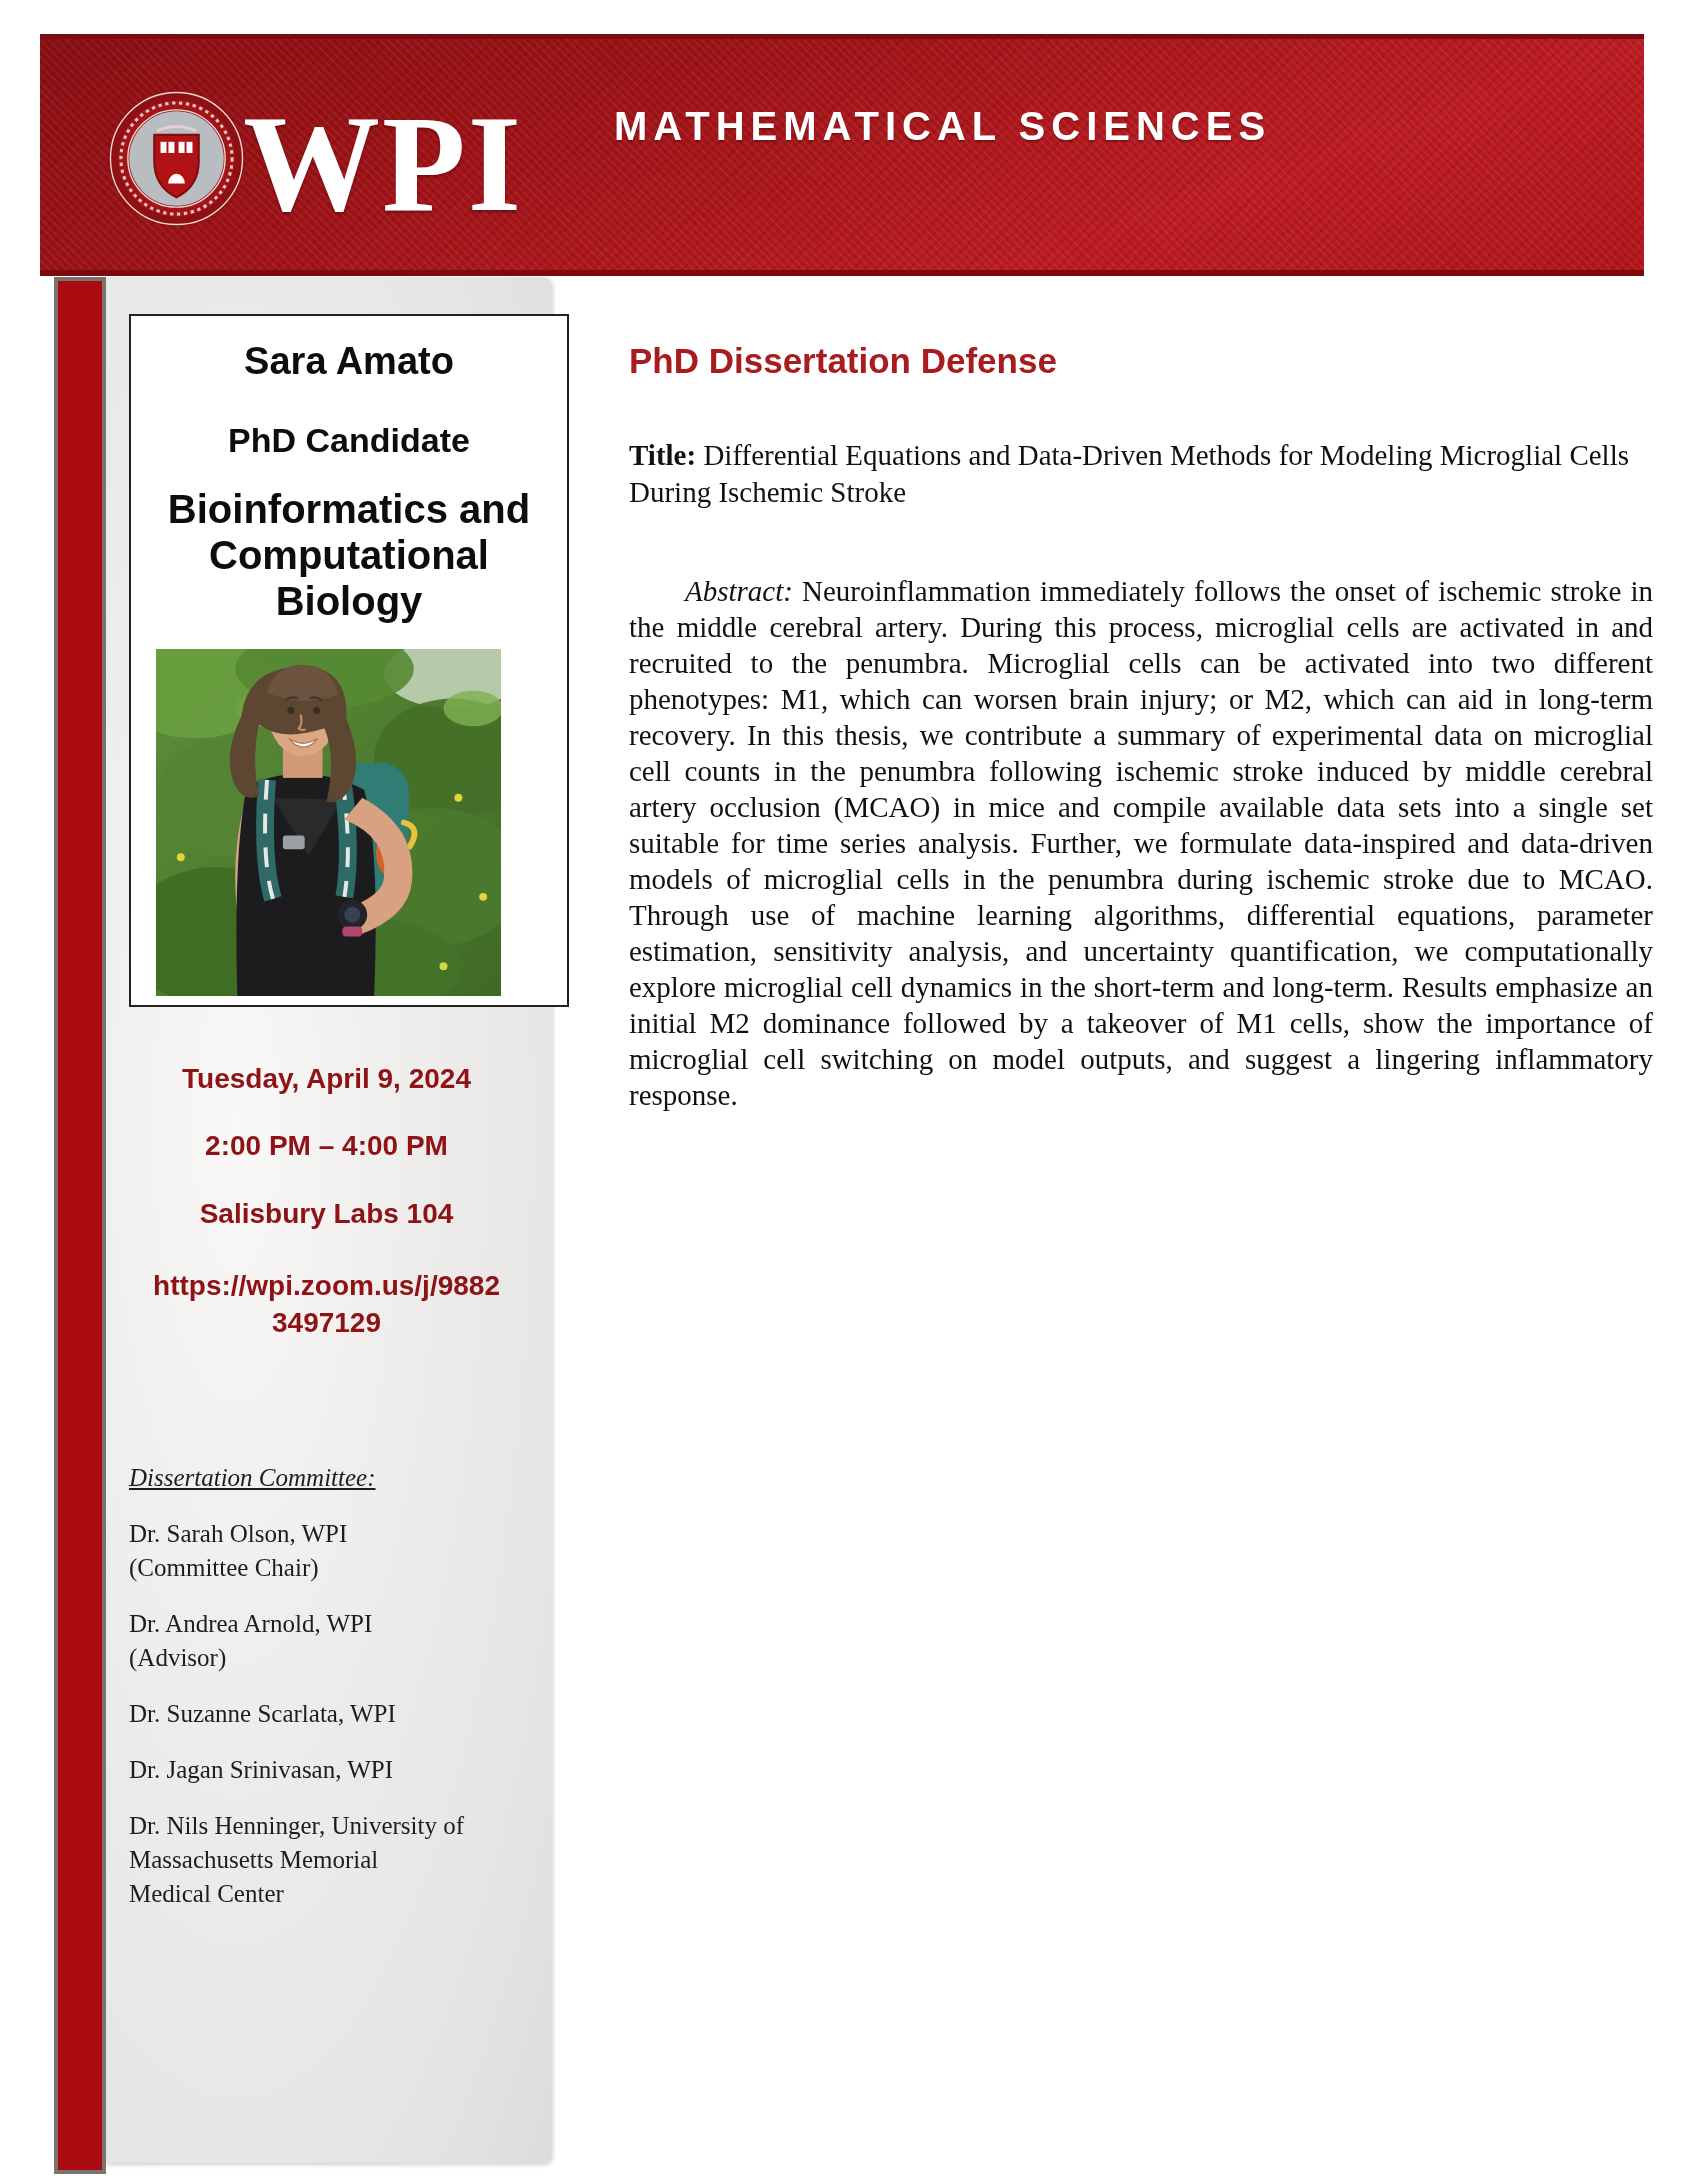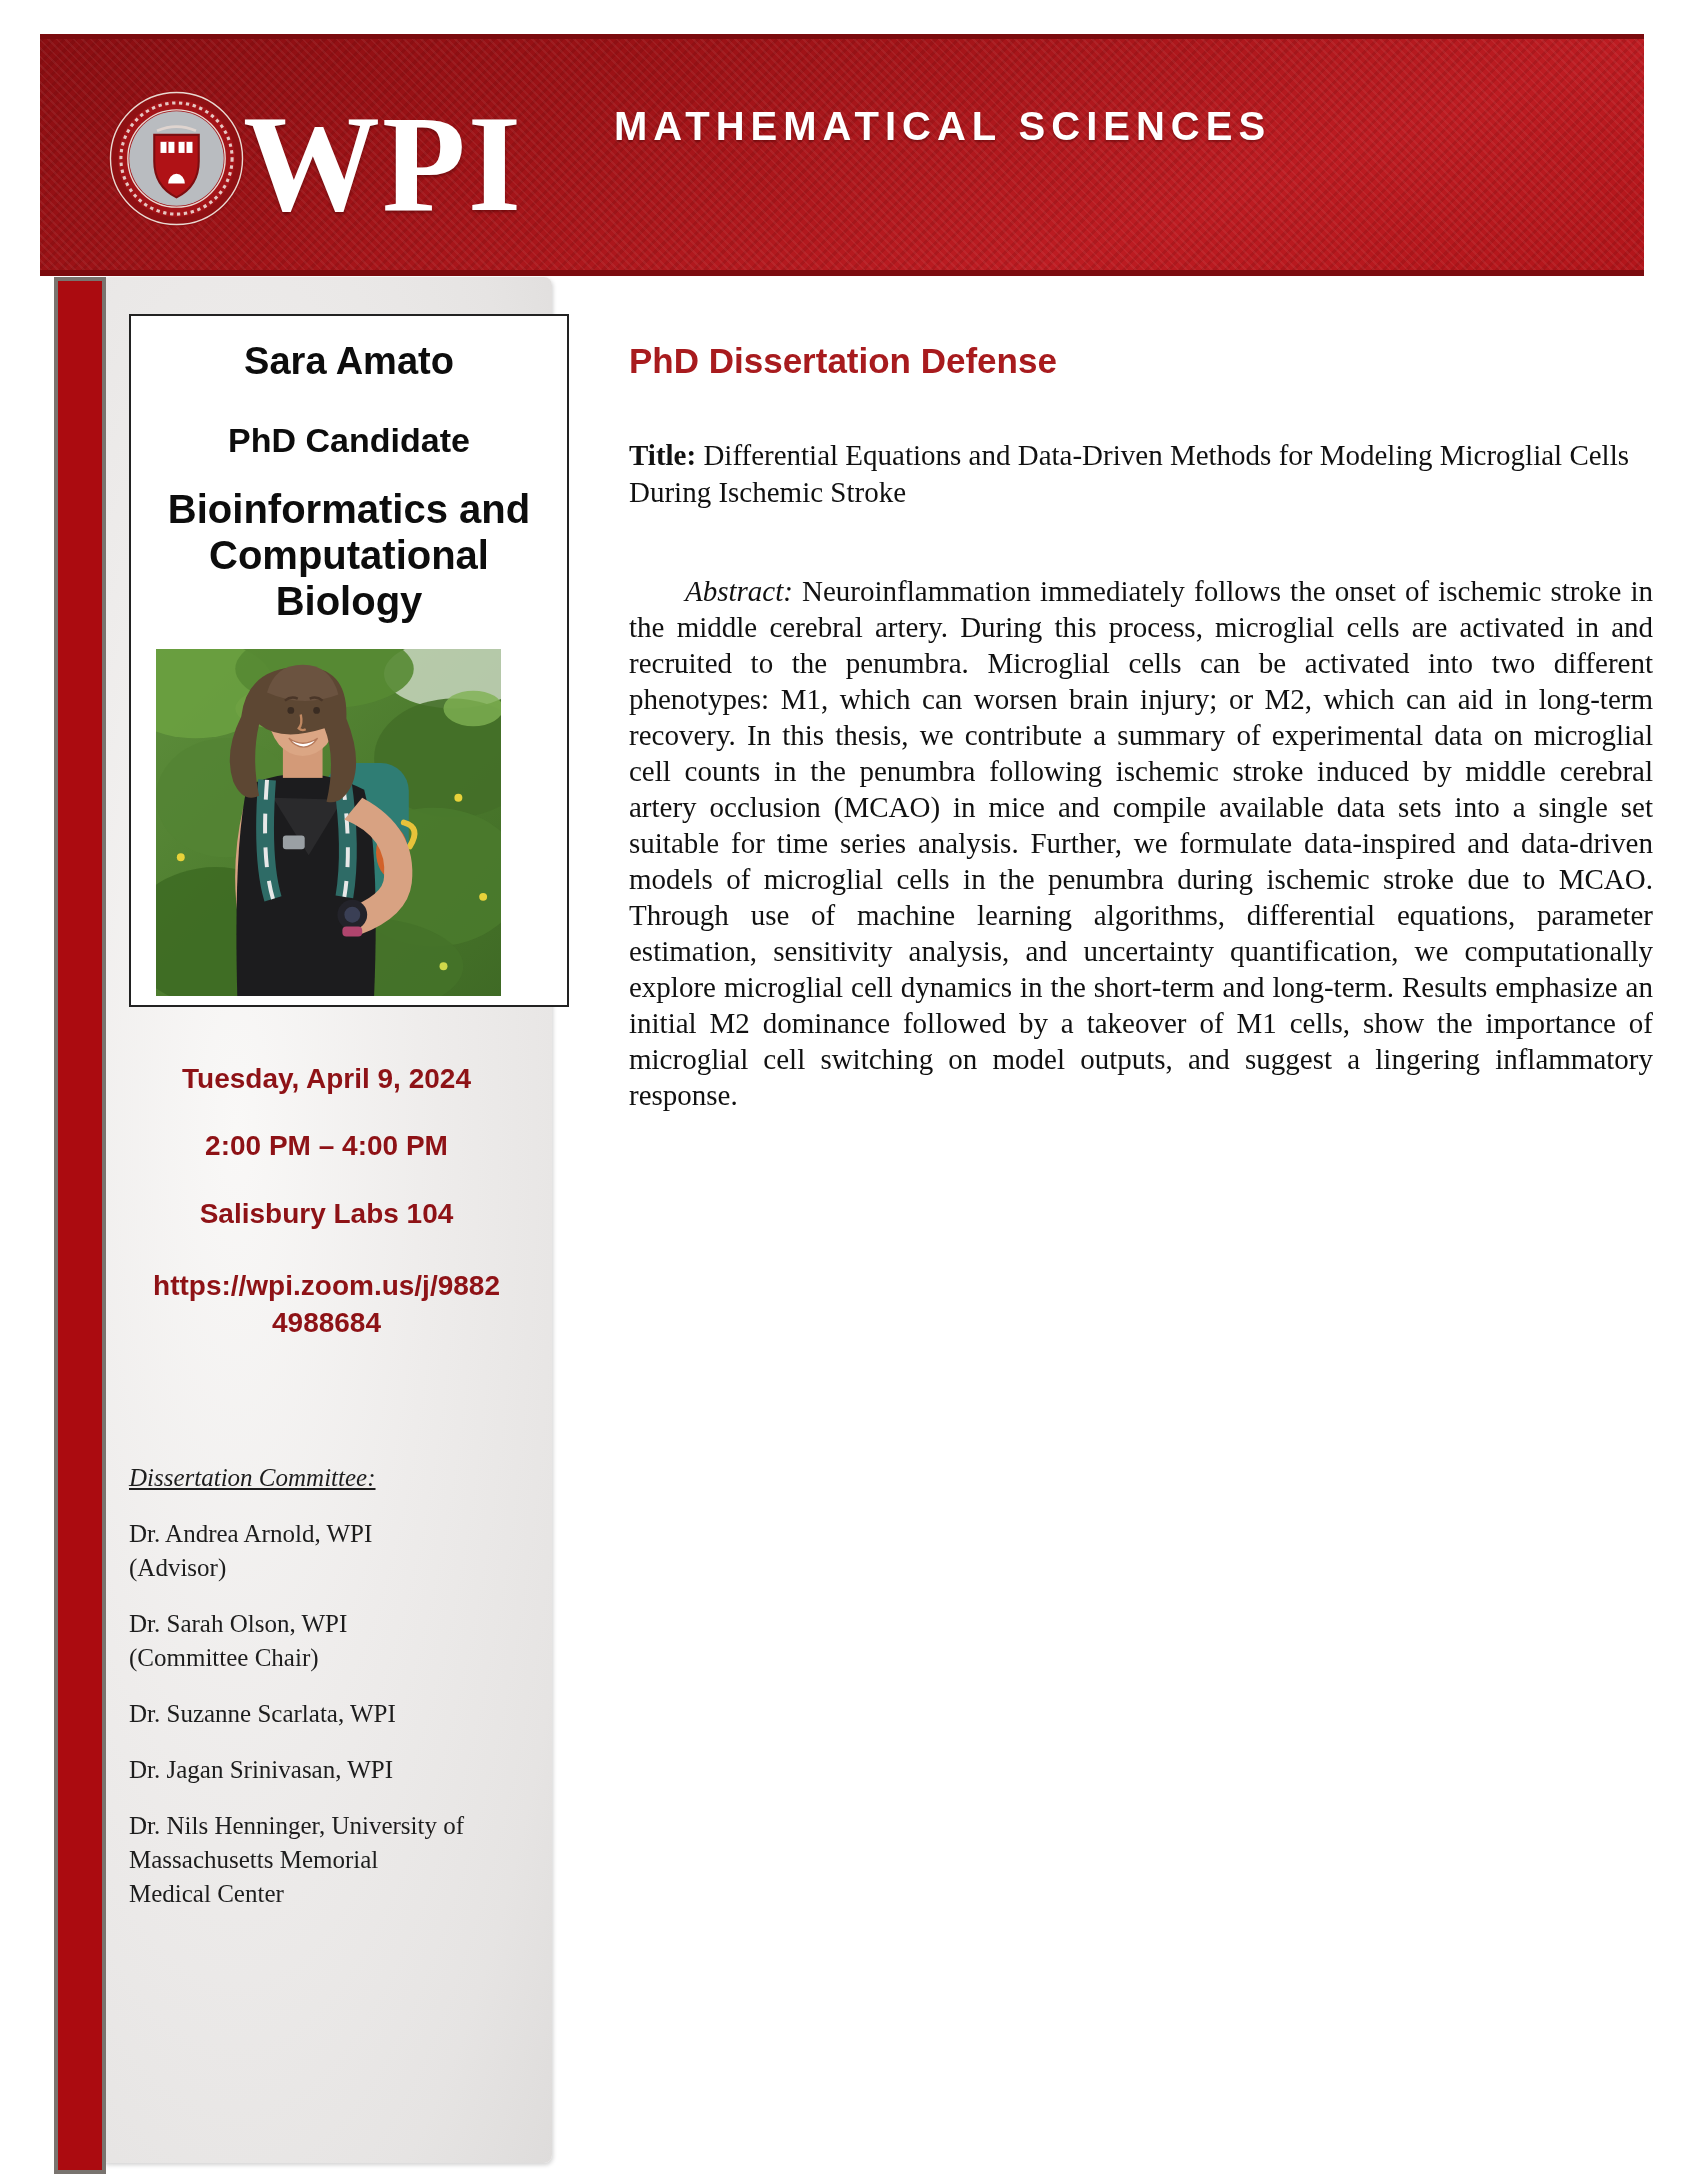--- a/index.html
+++ b/index.html
@@ -150,32 +150,32 @@
         <path d="M146,66 q2,10 -2,14 q3,3 7,1" fill="none" stroke="#c08861" stroke-width="2.4"></path>
         <path d="M134,90 q14,10 29,0 q-6,9 -14,9 q-9,0 -15,-9 z" fill="#ffffff" stroke="#b5795a" stroke-width="1.4"></path>
       </svg>
     </div>
 
     <div class="ev ev-date">Tuesday, April 9, 2024</div>
     <div class="ev ev-time">2:00 PM – 4:00 PM</div>
     <div class="ev ev-loc">Salisbury Labs 104</div>
     <div class="ev ev-zoom">
       <div>https://wpi.zoom.us/j/9882</div>
-      <div>4988684</div>
+      <div>3497129</div>
     </div>
 
     <div class="committee">
       <div class="com-heading">Dissertation Committee:</div>
       <div class="member">
+        <div>Dr. Sarah Olson, WPI</div>
+        <div>(Committee Chair)</div>
+      </div>
+      <div class="member">
         <div>Dr. Andrea Arnold, WPI</div>
         <div>(Advisor)</div>
-      </div>
-      <div class="member">
-        <div>Dr. Sarah Olson, WPI</div>
-        <div>(Committee Chair)</div>
       </div>
       <div class="member">
         <div>Dr. Suzanne Scarlata, WPI</div>
       </div>
       <div class="member">
         <div>Dr. Jagan Srinivasan, WPI</div>
       </div>
       <div class="member">
         <div>Dr. Nils Henninger, University of</div>
         <div>Massachusetts Memorial</div>

